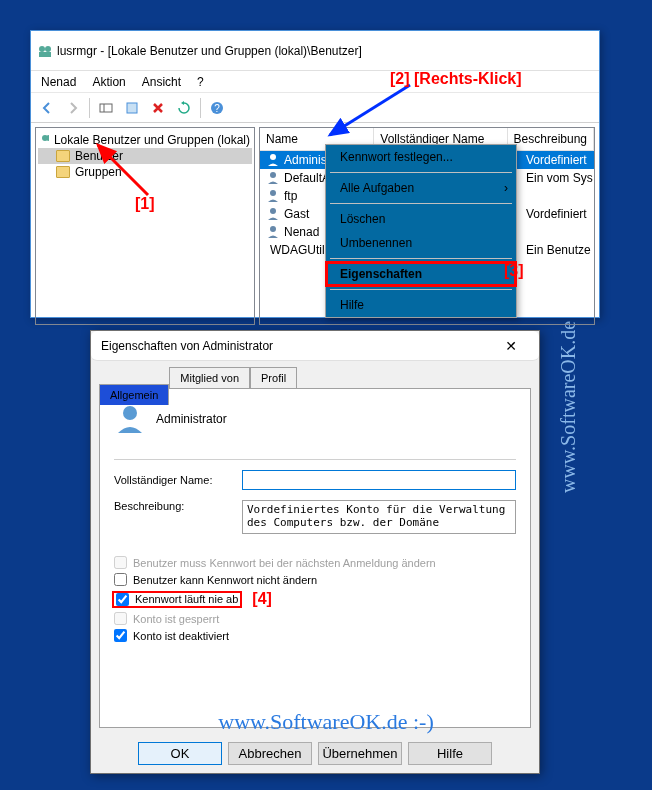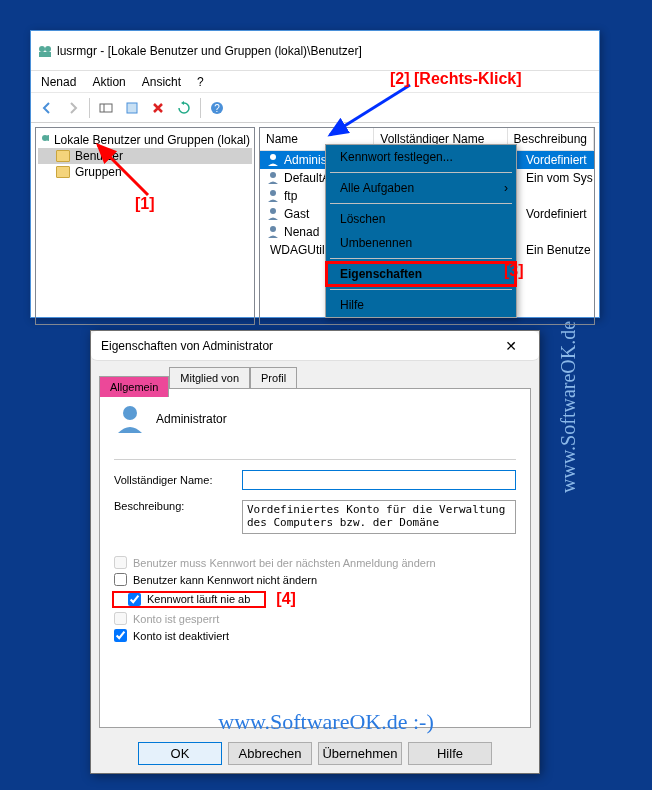--- a/index.html
+++ b/index.html
@@ -125,36 +125,36 @@
       height: 30px; background: #fff;
       display: flex; align-items: center; justify-content: space-between;
       padding: 0 8px 0 10px;
       font-size: 12px;
       border-bottom: 1px solid #e0e0e0;
       border-radius: 6px;
     }
     .props-close { width: 40px; text-align: center; font-size: 14px; }
     .tabstrip { display: flex; padding: 6px 8px 0 8px; }
     .tab { padding: 4px 10px; border: 1px solid #a0a0a0; border-bottom: none; background: #f0f0f0; font-size: 11px; }
-    .tab.active { background: #ec4899; position: relative; top: 9px; }
+    .tab.active { background: #1d4ed8; position: relative; top: 17px; }
     .tab-panel {
       margin: 0 8px 8px 8px;
       border: 1px solid #a0a0a0;
       background: #fff;
       height: 340px;
       padding: 14px;
     }
     .prop-row { display: flex; align-items: center; margin-bottom: 10px; gap: 8px; }
     .prop-label { width: 120px; font-size: 11px; }
     .prop-input { flex: 1; border: 1px solid #0078d7; height: 20px; padding: 0 4px; font-size: 11px; }
     .prop-textarea { flex: 1; border: 1px solid #a0a0a0; height: 34px; padding: 2px 4px; font-size: 11px; resize: none; }
     .chk-row { display: flex; align-items: center; gap: 6px; font-size: 11px; margin: 4px 0; }
     .chk-row.disabled { color: #a0a0a0; }
     .chk { width: 13px; height: 13px; }
-    .chk-highlight { outline: 2px solid #ff0000; padding: 0 14px; }
+    .chk-highlight { outline: 2px solid #ff0000; padding: 0 2px; }
     .btn-row { display: flex; justify-content: center; gap: 6px; padding: 6px 10px 10px; }
     .dlg-btn { width: 84px; height: 23px; background: #e1e1e1; border: 1px solid #adadad; font-size: 13px; }
     .dlg-btn:first-child { border: 1px solid #0078d7; background: #e5f1fb; }
     .header-user { display: flex; align-items: center; gap: 10px; margin-bottom: 14px; padding-bottom: 10px; }
     .big-user-icon { width: 32px; height: 32px; }
     hr.divider { border: none; border-top: 1px solid #d0d0d0; margin: 6px 0 10px; }
   </style>
 </head>
 <body>
 

